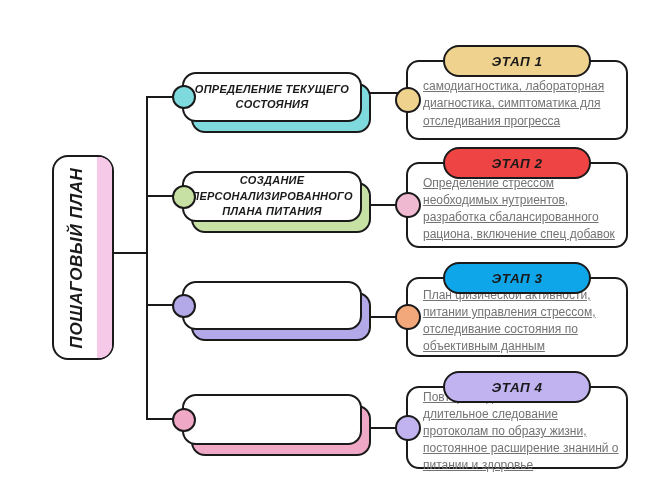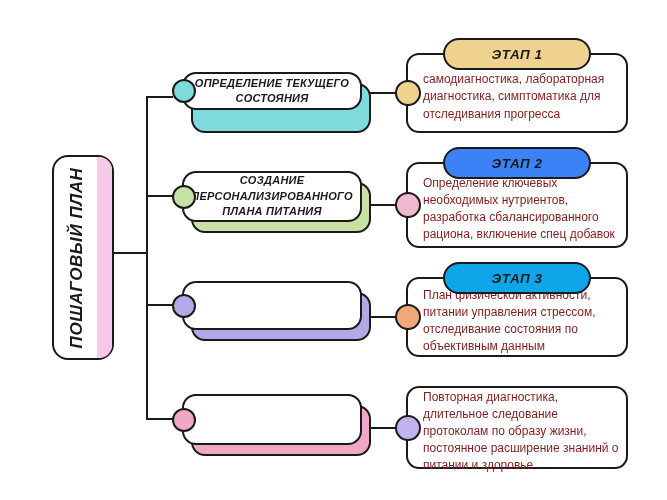--- a/index.html
+++ b/index.html
@@ -55,21 +55,21 @@
     position: absolute; left: 191px; width: 180px;
     border: 2px solid #1a1a1a; border-radius: 14px;
     z-index: 2;
   }
   .mid-node {
     position: absolute; left: 182px; width: 180px;
     background: #fff; border: 2px solid #1a1a1a; border-radius: 14px;
     display: flex; align-items: center; justify-content: center;
     text-align: center; z-index: 3;
   }
-  .s1 .mid-node { top: 72px;  height: 38px; justify-content: center; }  .s1 .mid-shadow { top: 83px;  height: 50px; }
+  .s1 .mid-node { top: 72px;  height: 50px; justify-content: center; }  .s1 .mid-shadow { top: 83px;  height: 50px; }
   .s2 .mid-node { top: 171px; height: 51px; align-items: center; }  .s2 .mid-shadow { top: 182px; height: 51px; }
   .s3 .mid-node { top: 281px; height: 49px; }  .s3 .mid-shadow { top: 292px; height: 49px; }
   .s4 .mid-node { top: 394px; height: 51px; }  .s4 .mid-shadow { top: 405px; height: 51px; }
 
   .mid-title {
     white-space: pre-line;
     font-weight: 700; font-style: italic; font-size: 11px;
     line-height: 1.4; letter-spacing: 0.25px;
     padding: 0 4px;
   }
@@ -79,37 +79,37 @@
     z-index: 4;
   }
 
   
   .right-node {
     position: absolute; left: 406px; width: 222px;
     background: #fff; border: 2px solid #1a1a1a; border-radius: 13px;
     display: flex; align-items: center;
     z-index: 3;
   }
-  .s1 .right-node { top: 53px;  height: 80px; }
+  .s1 .right-node { top: 60px;  height: 80px; }
   .s2 .right-node { top: 162px; height: 86px; }
   .s3 .right-node { top: 277px; height: 80px; }
   .s4 .right-node { top: 386px; height: 83px; }
 
   .right-badge {
     position: absolute; top: -17px; left: 50%; transform: translateX(-50%);
     width: 148px; height: 32px;
     border: 2px solid #1a1a1a; border-radius: 16px;
     display: flex; align-items: center; justify-content: center;
     font-weight: 700; font-style: italic; font-size: 13.5px;
     letter-spacing: 0.5px;
     z-index: 4;
   }
   .right-desc {
     padding: 10px 6px 2px 15px;
-    font-size: 12px; line-height: 1.42; color: #7f1d1d;
+    font-size: 12px; line-height: 1.42; color: #737373; text-decoration: underline;
   }
   .right-circle {
     position: absolute; left: -13px; top: 50%; transform: translateY(-50%);
     width: 26px; height: 26px; border: 2px solid #1a1a1a; border-radius: 50%;
     z-index: 4;
   }
 </style>
 </head>
 <body>
 
@@ -144,22 +144,22 @@
     <div class="line h rlink"></div>
     <div class="mid-shadow" style="background-color: rgb(198, 225, 163);"></div>
     <div class="mid-node">
       <span class="mid-circle" style="background-color: rgb(198, 225, 163);"></span>
       <div class="mid-title">СОЗДАНИЕ
 ПЕРСОНАЛИЗИРОВАННОГО
 ПЛАНА ПИТАНИЯ</div>
     </div>
     <div class="right-node">
       <span class="right-circle" style="background-color: rgb(240, 185, 210);"></span>
-      <div class="right-badge" style="background-color: #3b82f6;">ЭТАП 2</div>
-      <div class="right-desc">Определение ключевых необходимых нутриентов, разработка сбалансированного рациона, включение спец добавок</div>
+      <div class="right-badge" style="background-color: #ef4444;">ЭТАП 2</div>
+      <div class="right-desc">Определение стрессом необходимых нутриентов, разработка сбалансированного рациона, включение спец добавок</div>
     </div>
   </div>
 
   <div class="stage s3">
     <div class="line h branch"></div>
     <div class="line h rlink"></div>
     <div class="mid-shadow" style="background-color: rgb(179, 169, 233);"></div>
     <div class="mid-node">
       <span class="mid-circle" style="background-color: rgb(179, 169, 233);"></span>
     </div>
@@ -172,17 +172,18 @@
 
   <div class="stage s4">
     <div class="line h branch"></div>
     <div class="line h rlink"></div>
     <div class="mid-shadow" style="background-color: rgb(239, 169, 199);"></div>
     <div class="mid-node">
       <span class="mid-circle" style="background-color: rgb(239, 169, 199);"></span>
     </div>
     <div class="right-node">
       <span class="right-circle" style="background-color: rgb(192, 179, 240);"></span>
+      <div class="right-badge" style="background-color: rgb(192, 179, 240);">ЭТАП 4</div>
       <div class="right-desc">Повторная диагностика, длительное следование протоколам по образу жизни, постоянное расширение знанинй о питании и здоровье</div>
     </div>
   </div>
 
 </div>
 
 </body></html>

